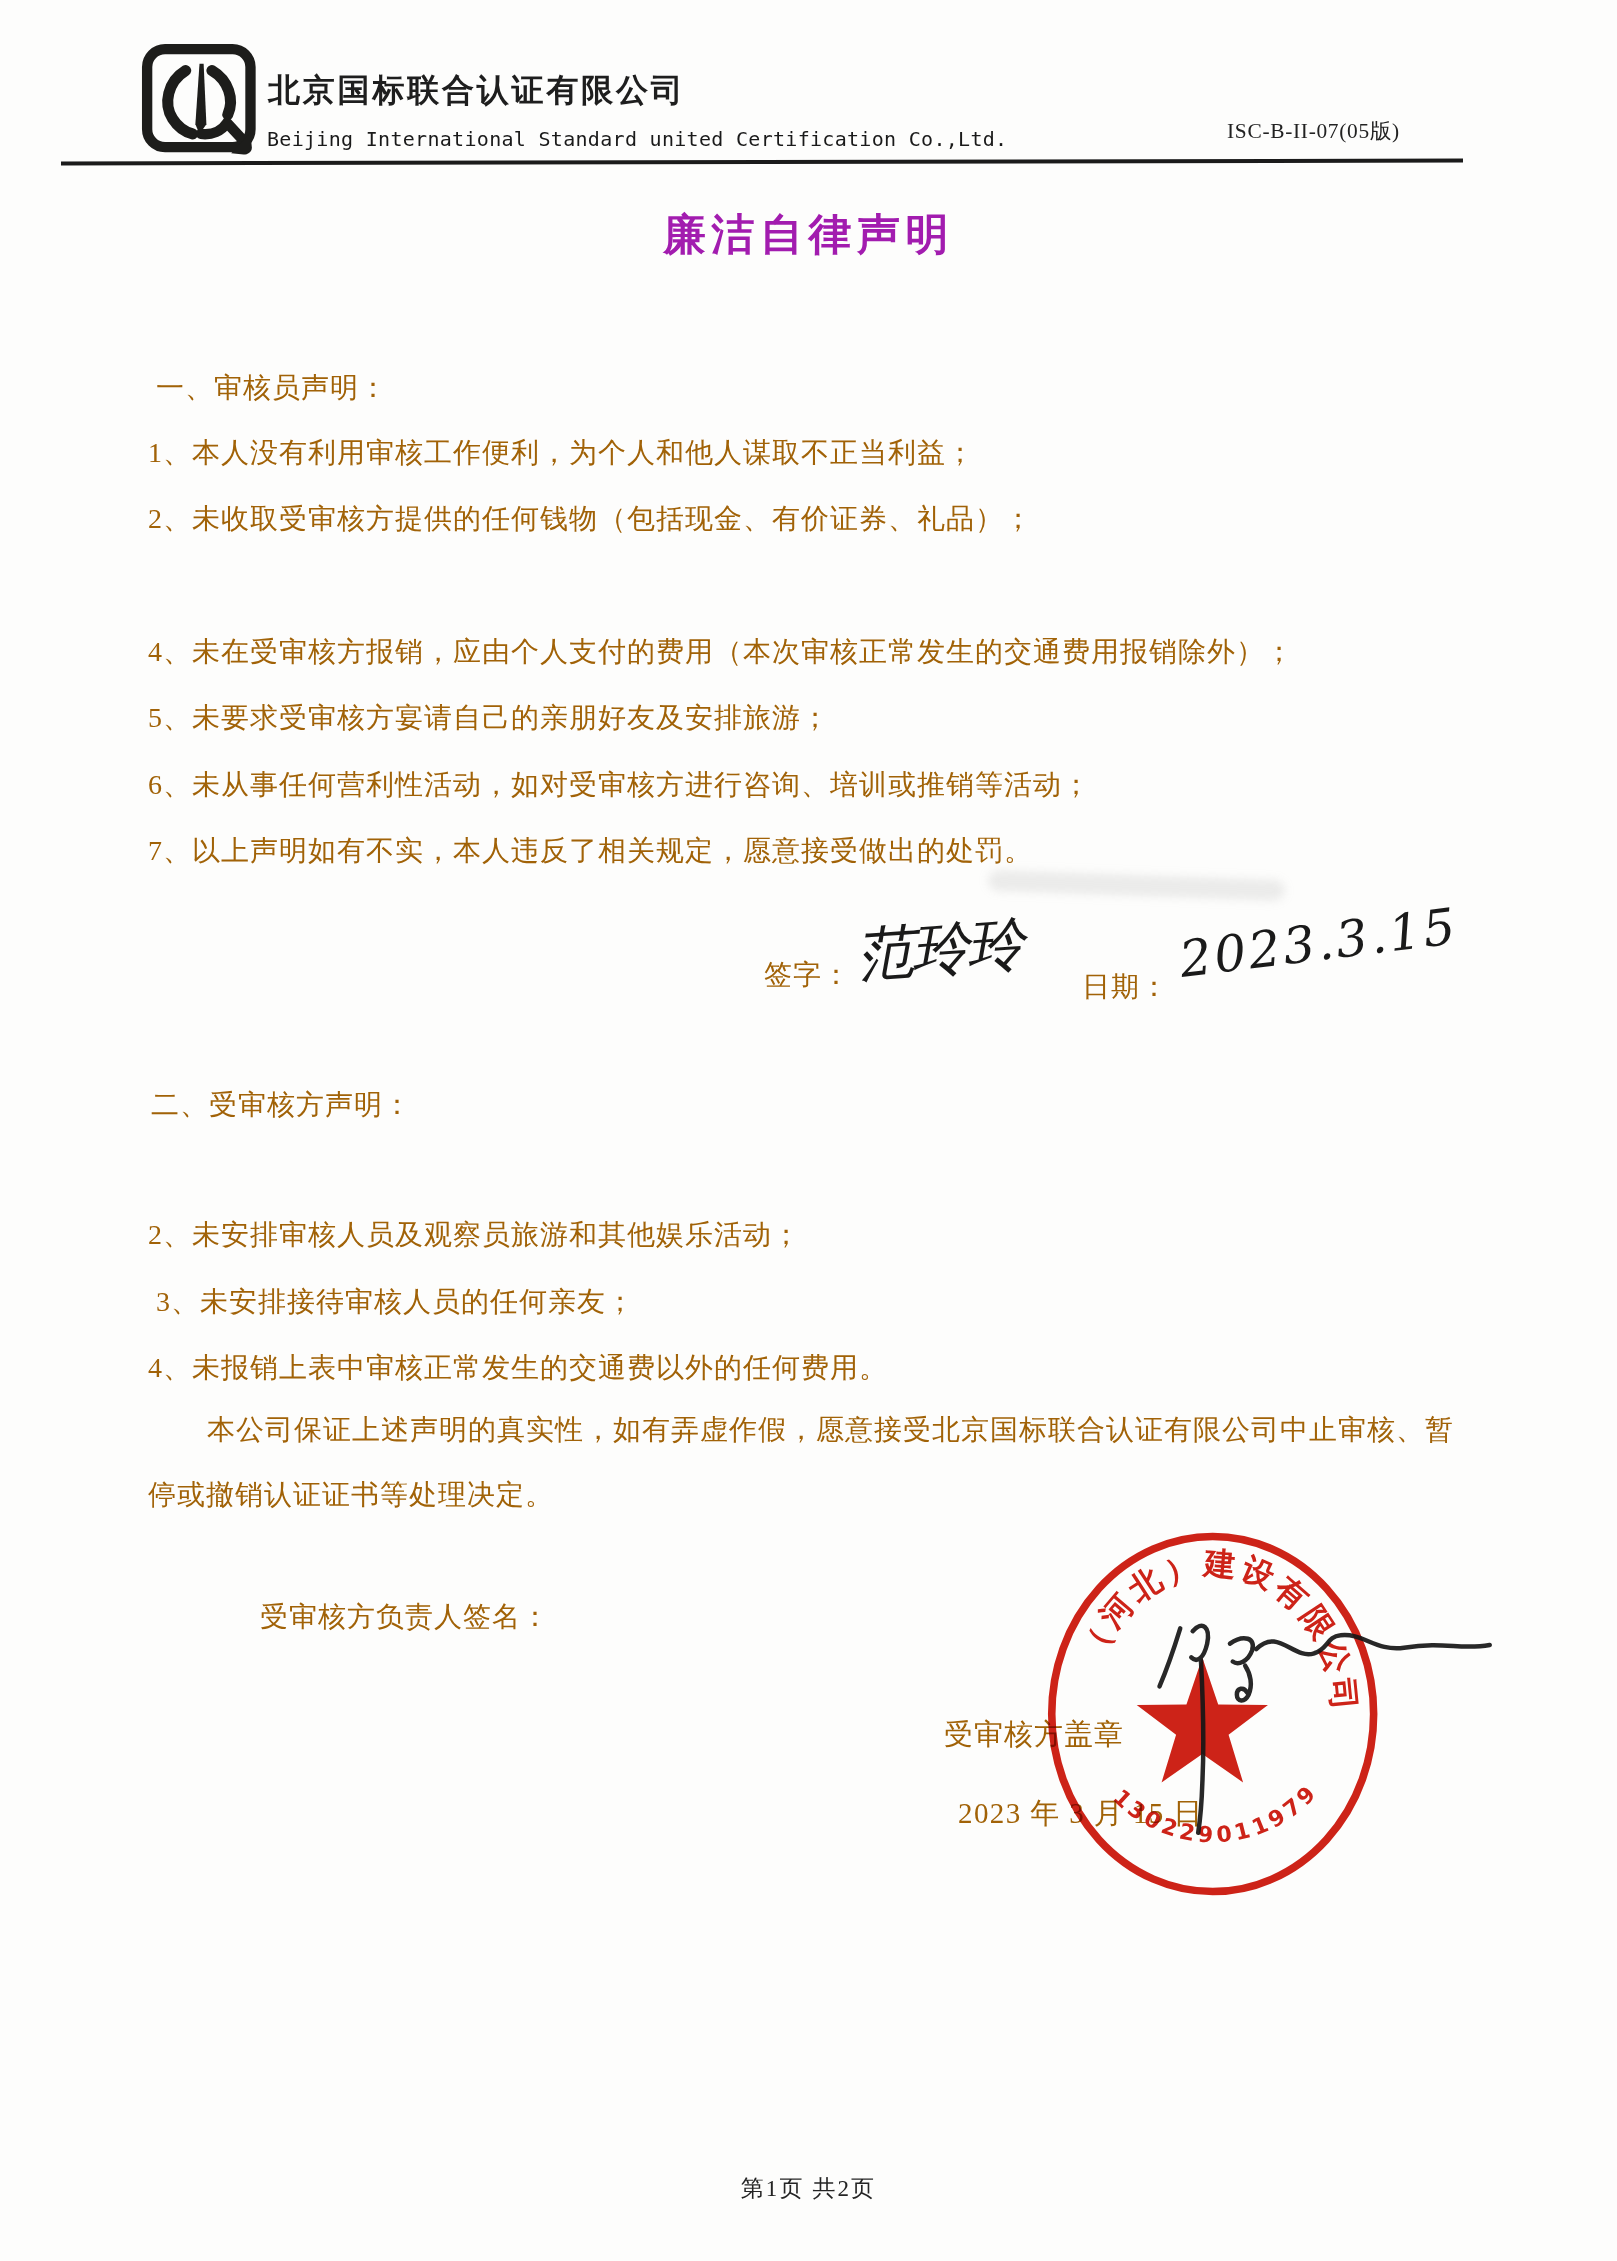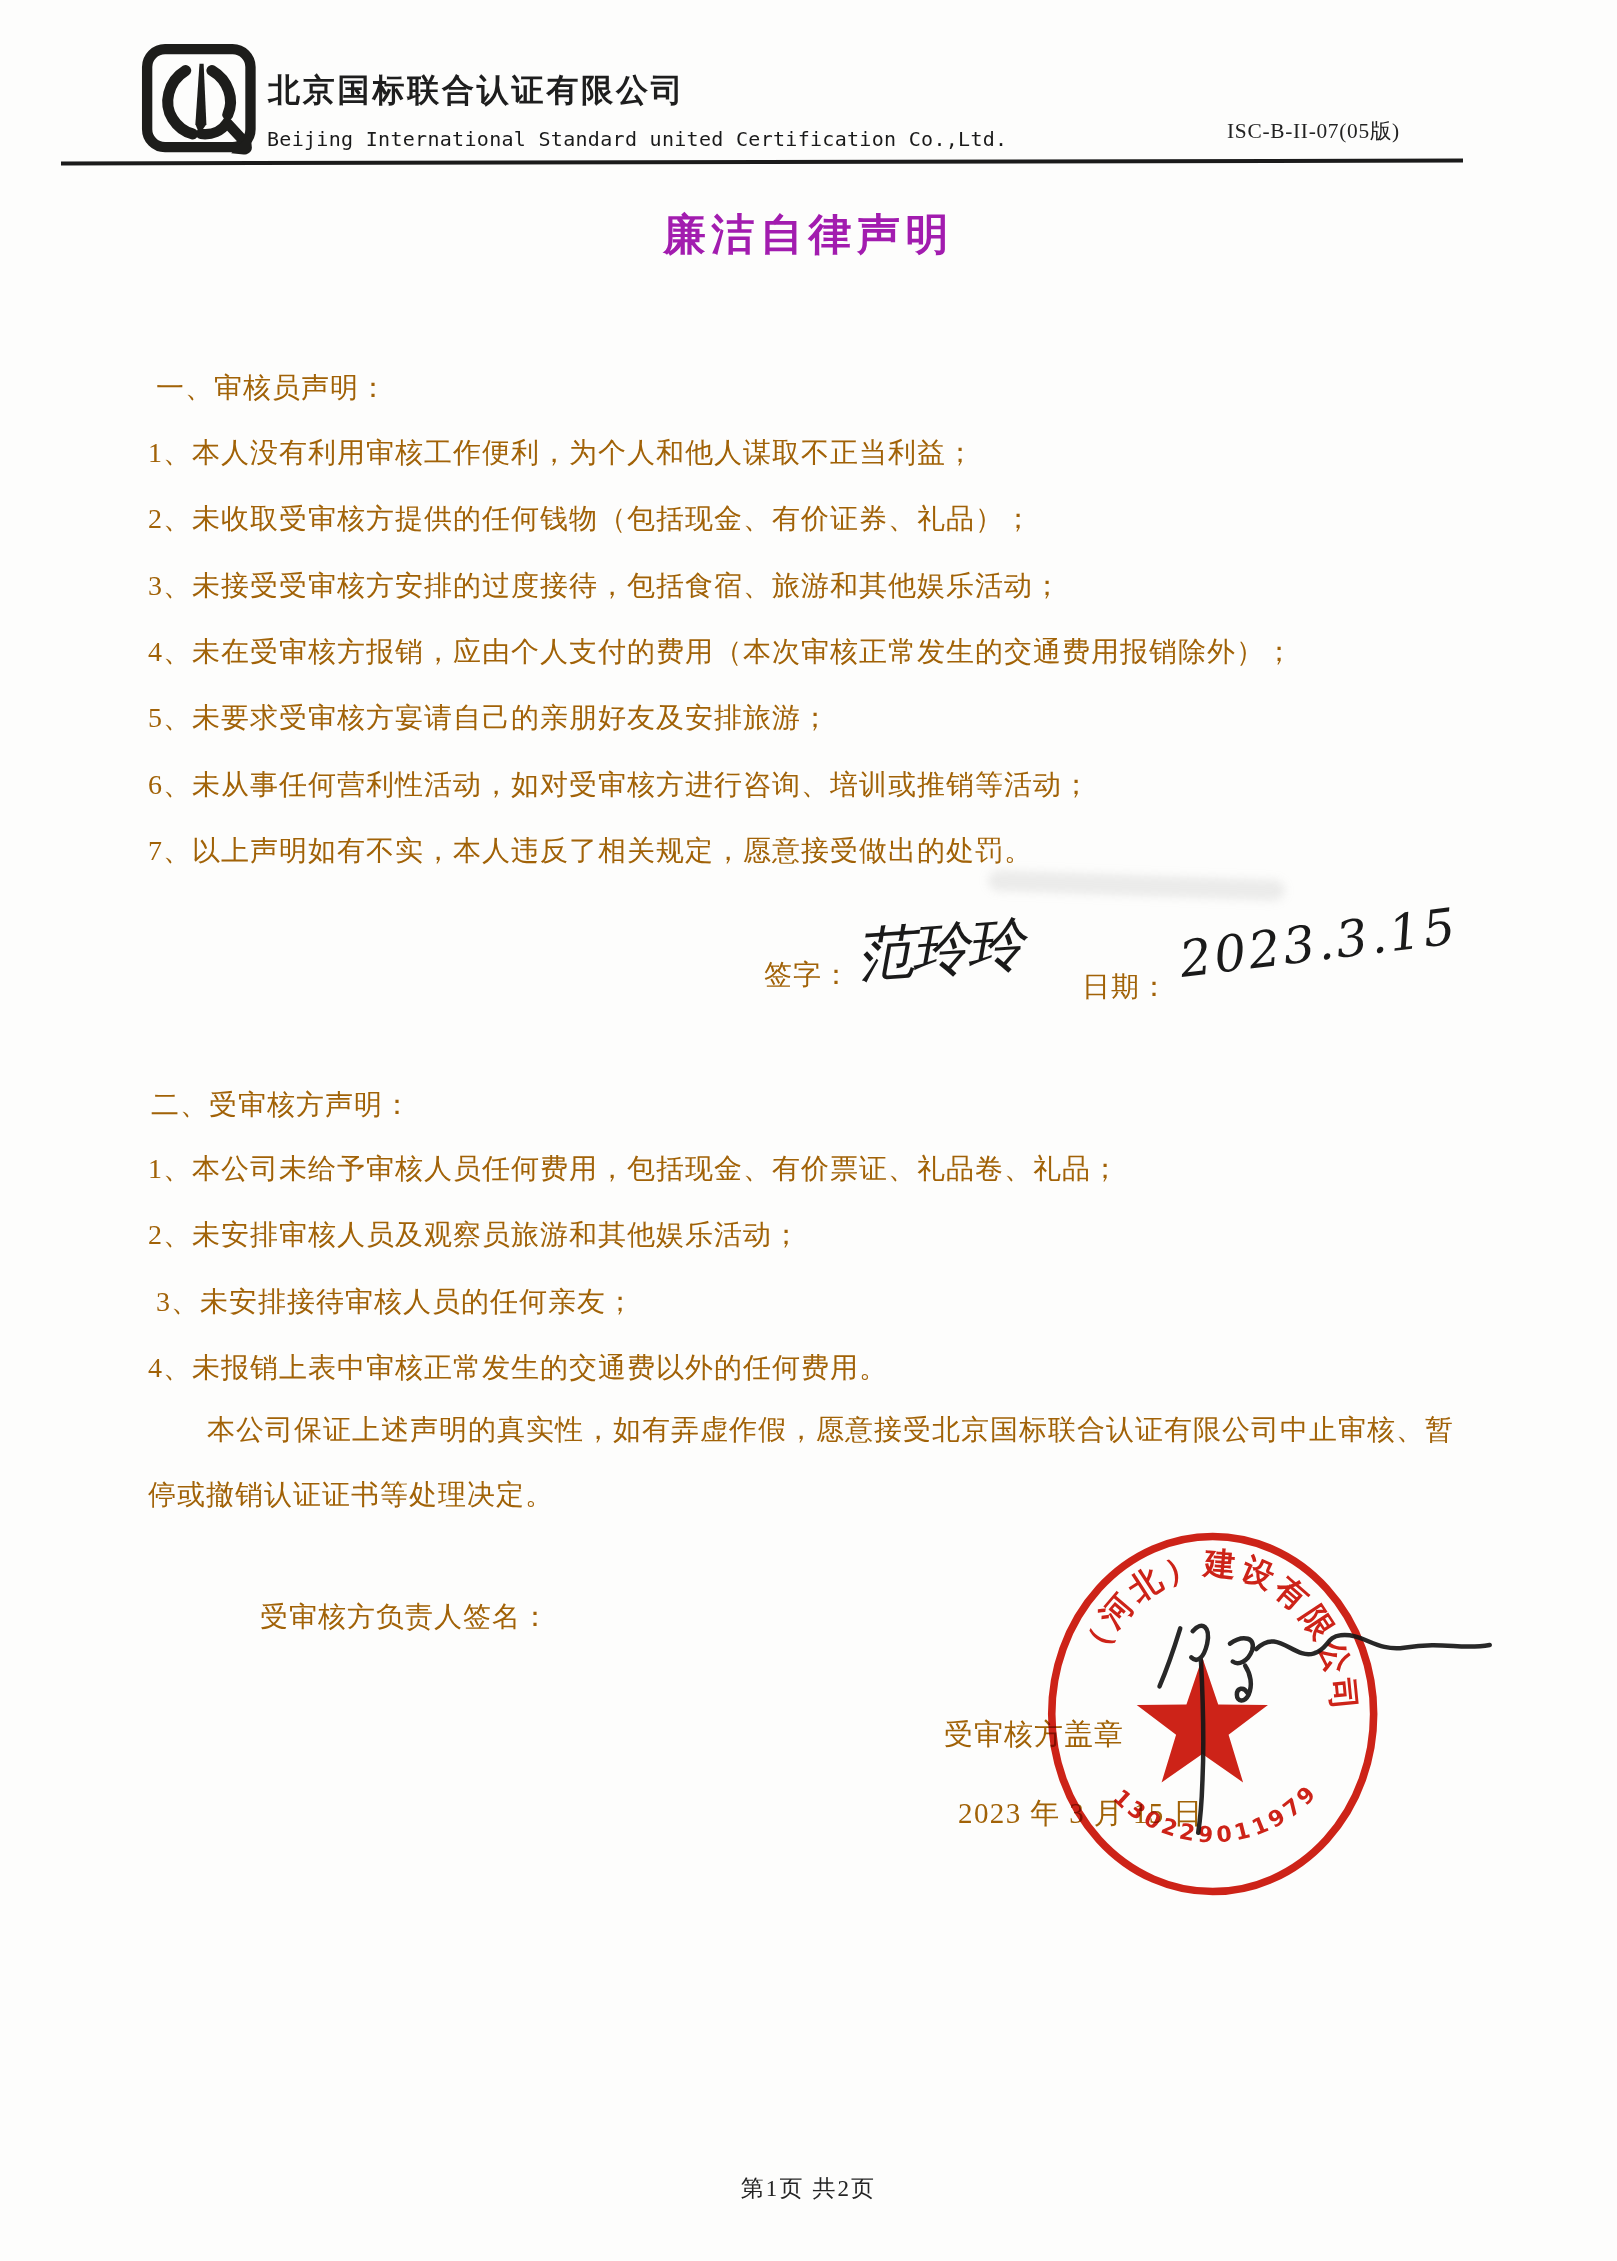--- a/index.html
+++ b/index.html
@@ -40,35 +40,33 @@
   <div class="abs company-cn" style="left:268px;top:69px;">北京国标联合认证有限公司</div>
   <div class="abs company-en" style="left:267px;top:127px;">Beijing International Standard united Certification Co.,Ltd.</div>
   <div class="abs doc-number" style="left:1227px;top:116px;">ISC-B-II-07(05版)</div>
   <div class="abs header-rule"></div>
 
   <div class="abs title">廉洁自律声明</div>
 
   <div class="abs cn-body" style="left:156px;top:369px;">一、审核员声明：</div>
   <div class="abs cn-body" style="left:148px;top:434px;">1、本人没有利用审核工作便利，为个人和他人谋取不正当利益；</div>
   <div class="abs cn-body" style="left:148px;top:500px;">2、未收取受审核方提供的任何钱物（包括现金、有价证券、礼品）；</div>
-  <div class="abs cn-body" style="left:148px;top:567px;">3、未接受受审核方安排的过度接待，包括食宿、旅游和其他娱乐活动；</div>
   <div class="abs cn-body" style="left:148px;top:633px;">4、未在受审核方报销，应由个人支付的费用（本次审核正常发生的交通费用报销除外）；</div>
   <div class="abs cn-body" style="left:148px;top:699px;">5、未要求受审核方宴请自己的亲朋好友及安排旅游；</div>
   <div class="abs cn-body" style="left:148px;top:766px;">6、未从事任何营利性活动，如对受审核方进行咨询、培训或推销等活动；</div>
   <div class="abs cn-body" style="left:148px;top:832px;">7、以上声明如有不实，本人违反了相关规定，愿意接受做出的处罚。</div>
 
   <div class="abs smudge"></div>
 
   <div class="abs cn-body" style="left:764px;top:956px;">签字：</div>
   <div class="abs handwriting sig-name" style="left:856px;top:911px;">范玲玲</div>
   <div class="abs cn-body" style="left:1082px;top:956px;margin-top:12px;">日期：</div>
   <div class="abs handwriting sig-date" style="left:1179px;top:914px;">2023.3.15</div>
 
   <div class="abs cn-body" style="left:151px;top:1086px;">二、受审核方声明：</div>
-  <div class="abs cn-body" style="left:148px;top:1150px;">1、本公司未给予审核人员任何费用，包括现金、有价票证、礼品卷、礼品；</div>
   <div class="abs cn-body" style="left:148px;top:1216px;">2、未安排审核人员及观察员旅游和其他娱乐活动；</div>
   <div class="abs cn-body" style="left:156px;top:1283px;">3、未安排接待审核人员的任何亲友；</div>
   <div class="abs cn-body" style="left:148px;top:1349px;">4、未报销上表中审核正常发生的交通费以外的任何费用。</div>
 
   <div class="abs cn-body" style="left:207px;top:1411px;">本公司保证上述声明的真实性，如有弄虚作假，愿意接受北京国标联合认证有限公司中止审核、暂</div>
   <div class="abs cn-body" style="left:148px;top:1476px;">停或撤销认证证书等处理决定。</div>
 
   <div class="abs cn-body" style="left:260px;top:1598px;">受审核方负责人签名：</div>
 
   <div class="abs cn-body" style="left:944px;top:1715px;font-size:29px;">受审核方盖章</div>

